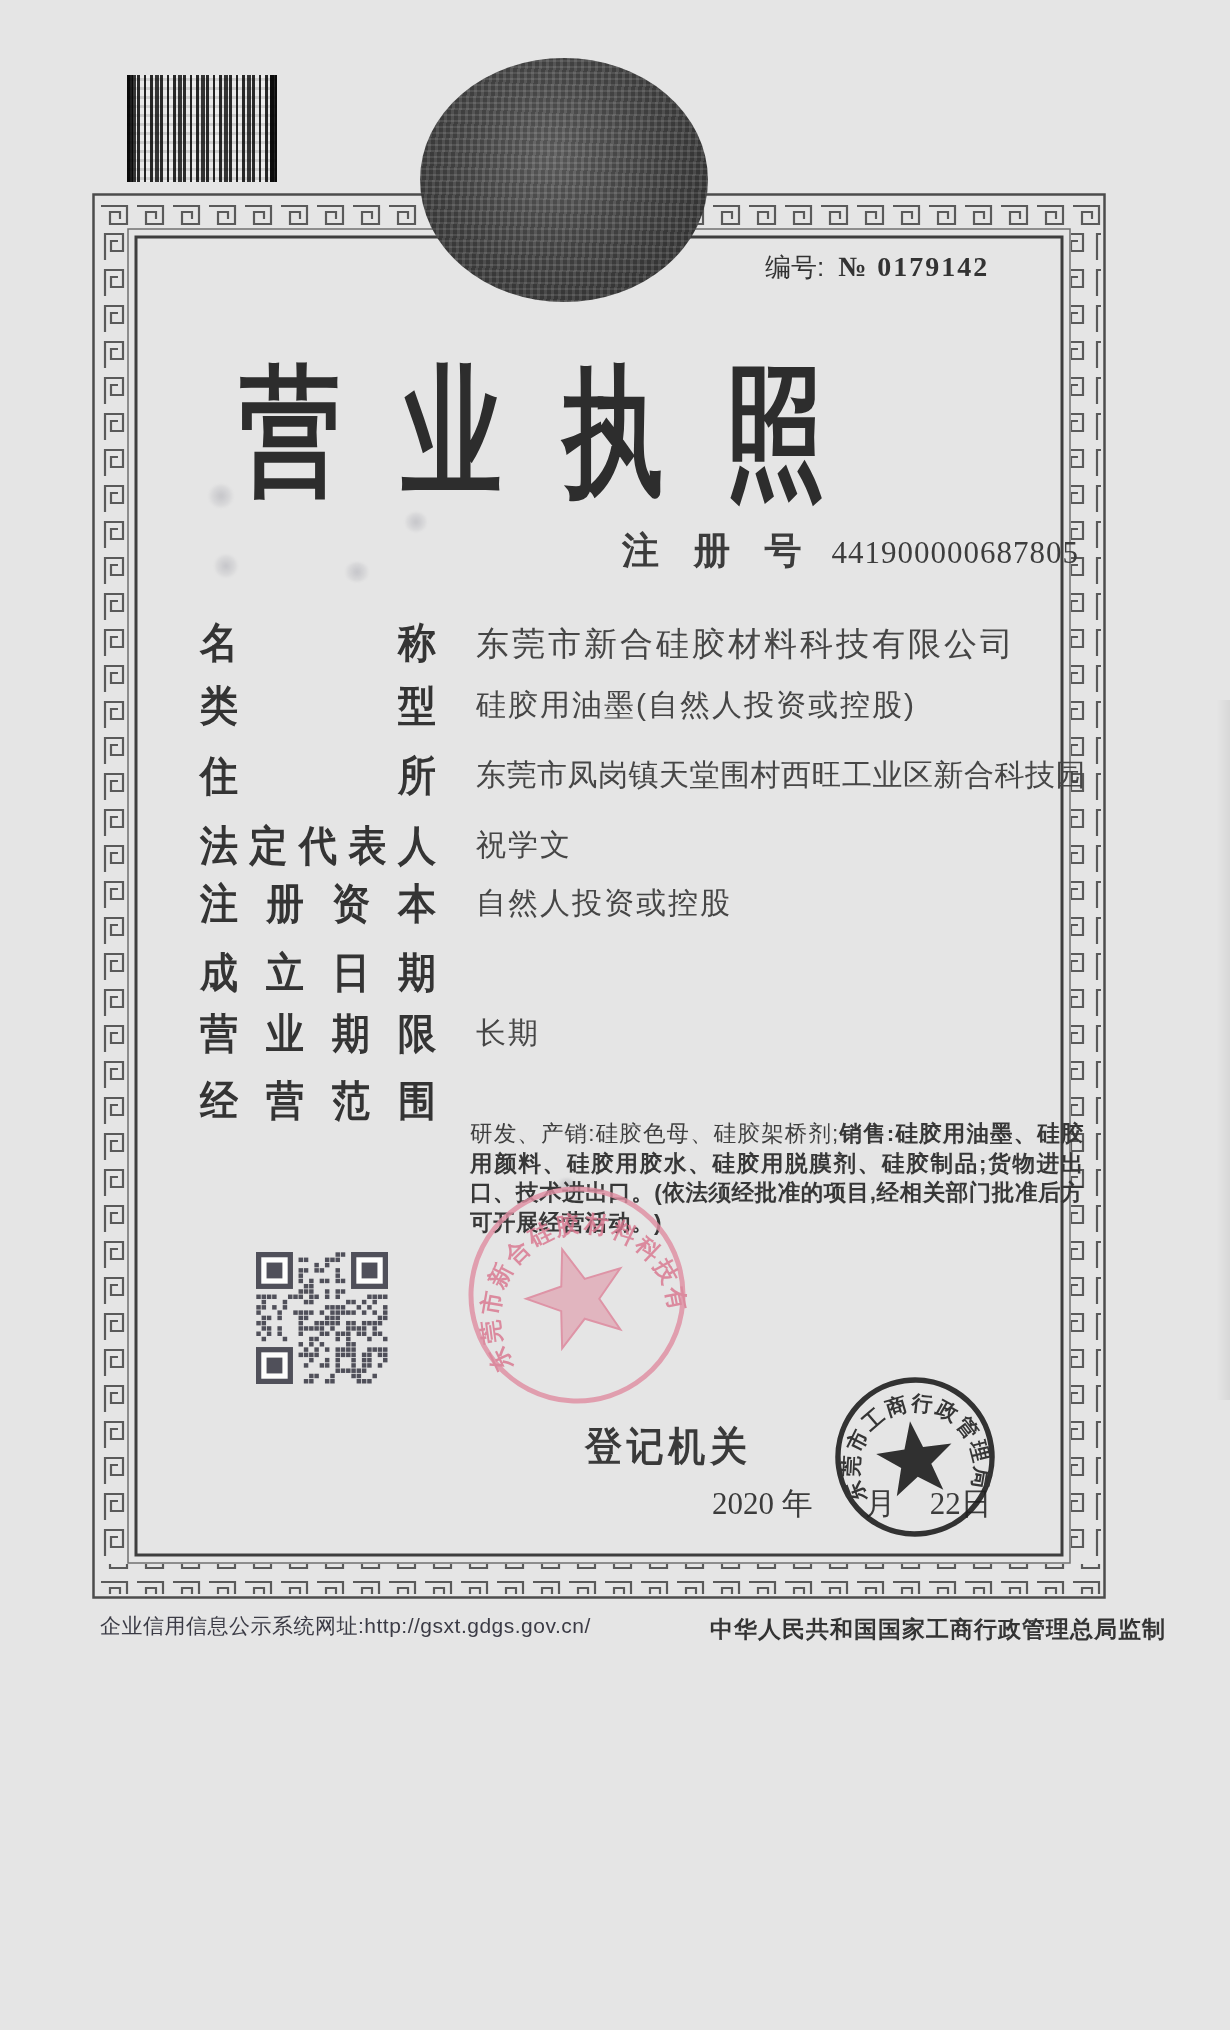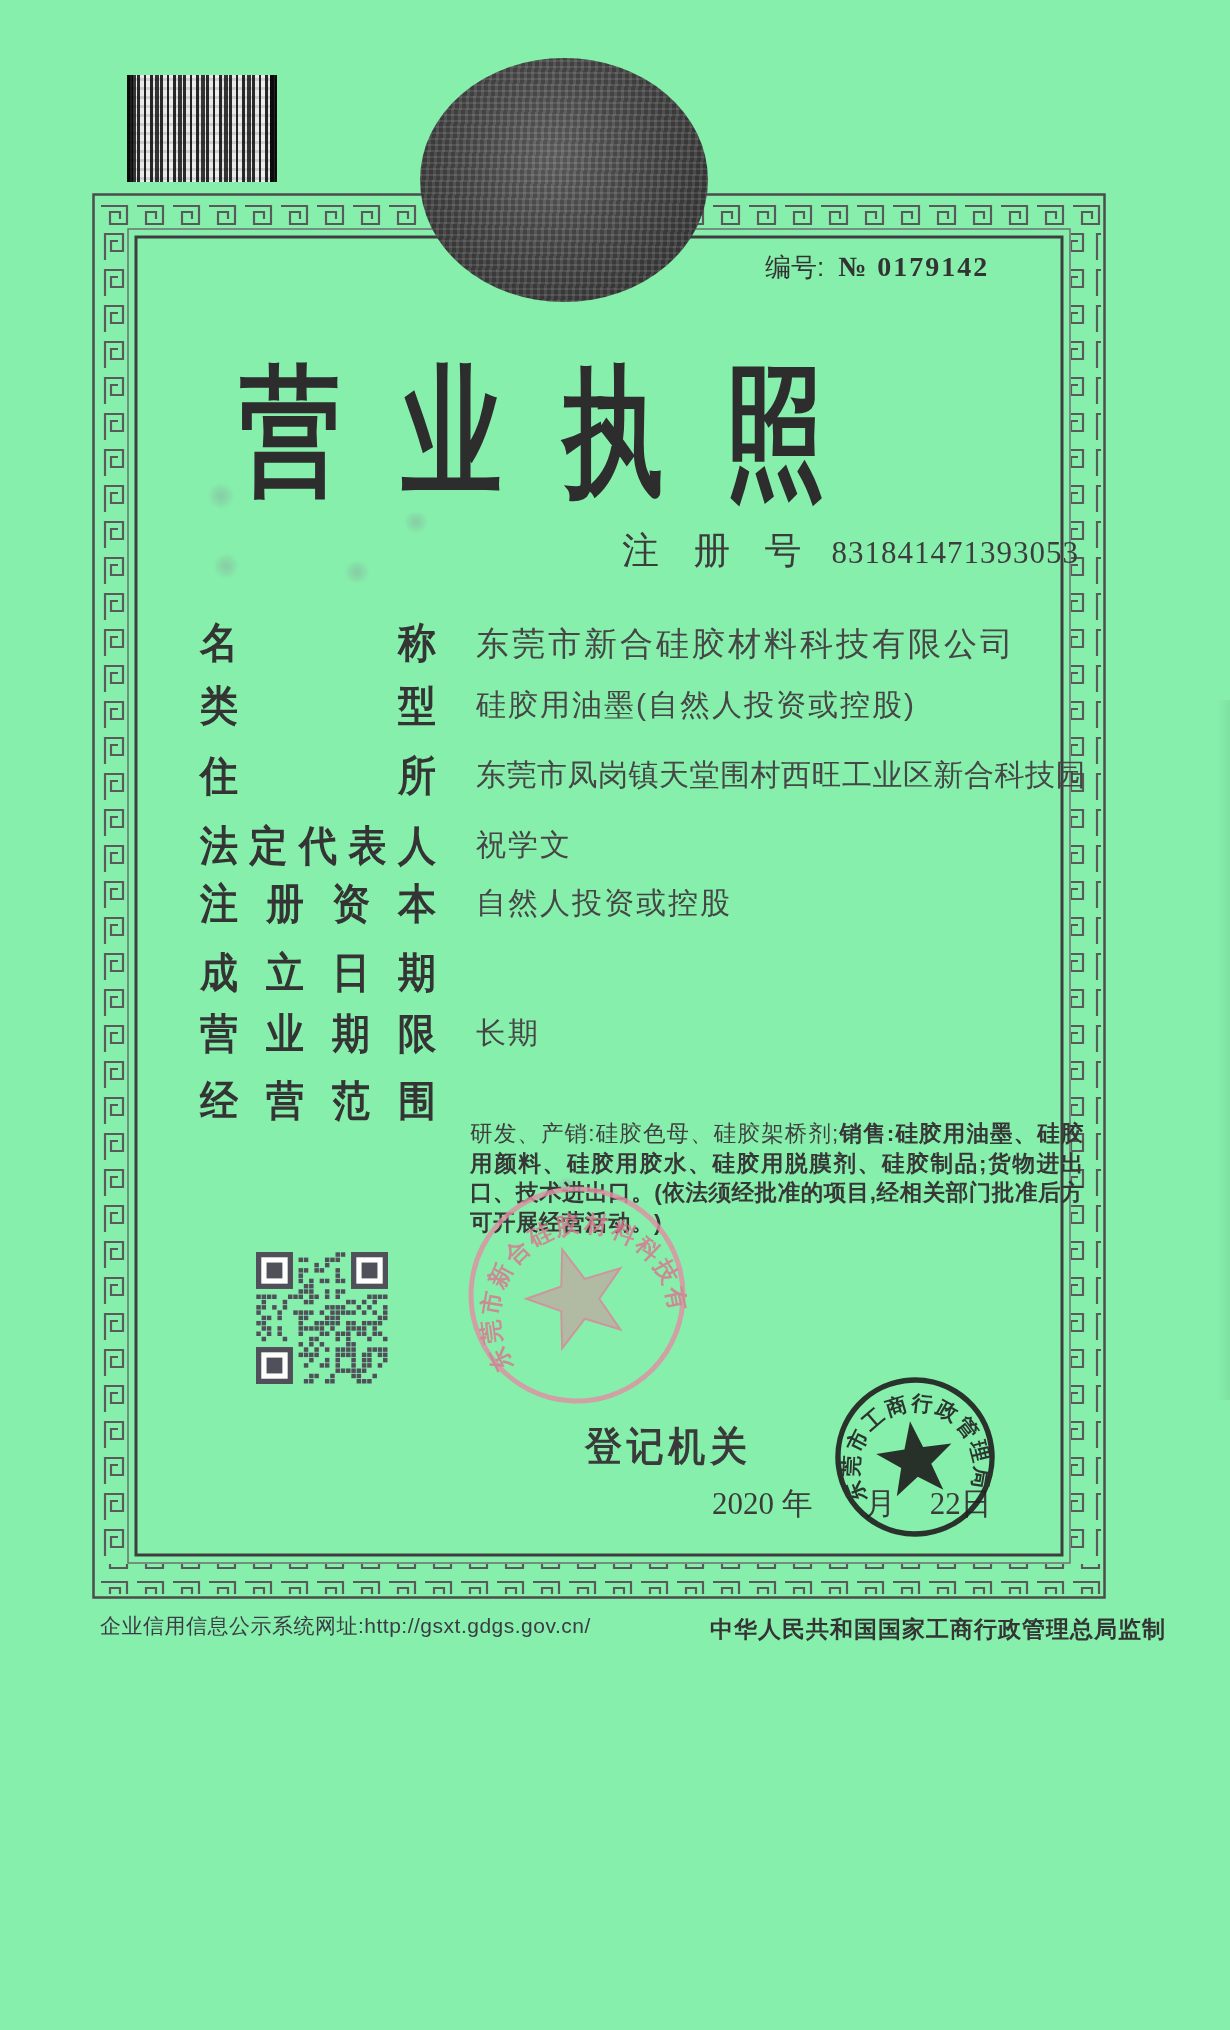--- a/index.html
+++ b/index.html
@@ -1,16 +1,16 @@
 <!DOCTYPE html>
 <html><head>
 <meta charset="utf-8">
 <style>
   html,body{margin:0;padding:0;background:#ffffff;}
-  .page{position:relative;width:1230px;height:2030px;background:#86efac;overflow:hidden;
+  .page{position:relative;width:1230px;height:2030px;background:#e5e5e5;overflow:hidden;
         font-family:"Liberation Sans",sans-serif;color:#3a3a3a;}
   .abs{position:absolute;}
 
   
   .barcode{left:127px;top:75px;width:150px;height:107px;
     background:
       linear-gradient(90deg,#1c1c1c 0 6px,rgba(0,0,0,0) 6px),
       linear-gradient(270deg,#202020 0 7px,rgba(0,0,0,0) 7px),
       repeating-linear-gradient(90deg,#222 0 3px,#e9e9e9 3px 5px,#303030 5px 9px,#f0f0f0 9px 10px,#262626 10px 13px,#ededed 13px 17px,#1f1f1f 17px 19px,#f2f2f2 19px 23px),
       repeating-linear-gradient(0deg,rgba(255,255,255,.28) 0 2px,rgba(0,0,0,.12) 2px 5px,rgba(255,255,255,0) 5px 9px);
@@ -30,21 +30,21 @@
   .serial{left:765px;top:250px;font-size:26px;color:#333;white-space:nowrap;z-index:2;}
   .serial .no{font-family:"Liberation Serif",serif;font-weight:700;margin-left:14px;letter-spacing:2px;font-size:28px;}
 
   
   .title{left:240px;top:340px;width:585px;z-index:2;font-size:100px;font-weight:900;color:#2d2d2d;
          transform:scaleY(1.4);transform-origin:top left;white-space:nowrap;}
   .spread{display:flex;justify-content:space-between;}
 
   
   .regline{left:622px;top:526px;z-index:2;white-space:nowrap;}
-  .regline .lbl{font-size:37px;font-weight:400;letter-spacing:12px;color:#3c3c3c;}
+  .regline .lbl{font-size:37px;font-weight:700;letter-spacing:12px;color:#3c3c3c;}
   .regline .num{font-family:"Liberation Serif",serif;font-size:31px;letter-spacing:1px;color:#3d3d3d;margin-left:18px;}
 
   
   .row{position:absolute;left:200px;z-index:2;}
   .row .lab{width:236px;font-size:38px;font-weight:700;color:#343434;transform:scaleY(1.1);transform-origin:top left;}
   .row .val{position:absolute;left:276px;top:7px;font-size:30px;color:#464646;white-space:nowrap;letter-spacing:2px;}
   .val-lg{font-size:33px !important;letter-spacing:3px !important;}
   .scope-text{left:470px;top:1086px;width:614px;z-index:2;font-size:22.5px;line-height:29.5px;
               color:#3f3f3f;text-align:justify;letter-spacing:.5px;margin-top:33px;}
   .scope-text b{font-weight:700;color:#373737;}
@@ -103,21 +103,21 @@
   </div>
 
   <div class="abs title spread">
       <span>营</span>
       <span>业</span>
       <span>执</span>
       <span>照</span>
     </div>
 
   <div class="abs regline">
-    <span class="lbl">注 册 号</span><span class="num">831841471393053</span>
+    <span class="lbl">注 册 号</span><span class="num">441900000687805</span>
   </div>
 
   <div class="row" style="top:615px">
     <div class="lab spread">
         <span>名</span>
         <span>称</span>
       </div>
     <div class="val val-lg">东莞市新合硅胶材料科技有限公司</div>
   </div>
   <div class="row" style="top:678px">

